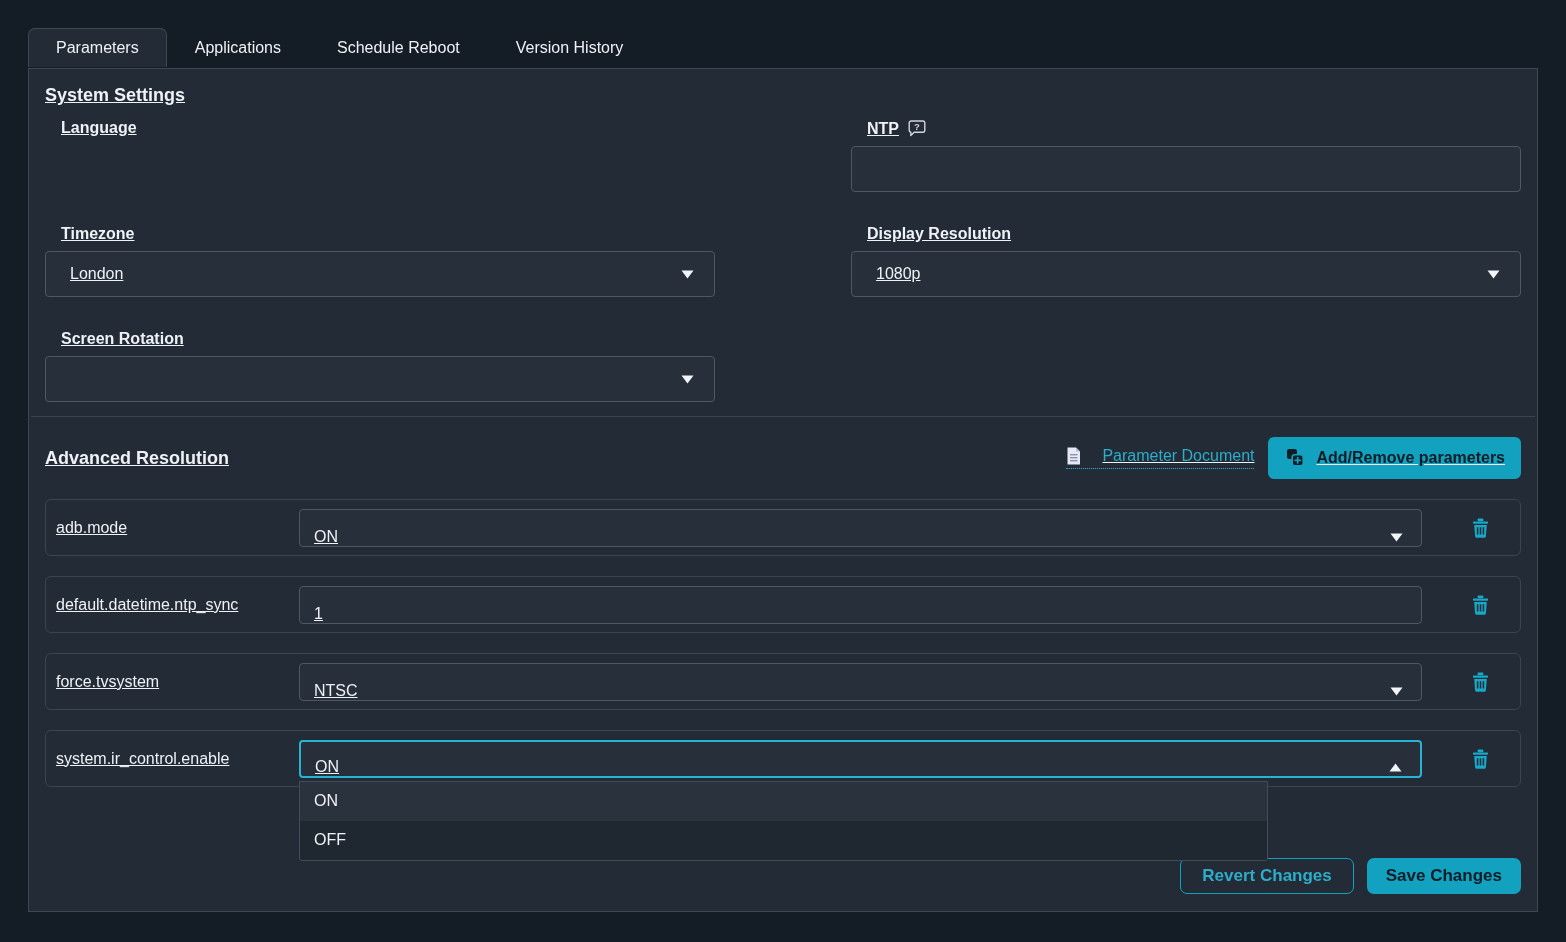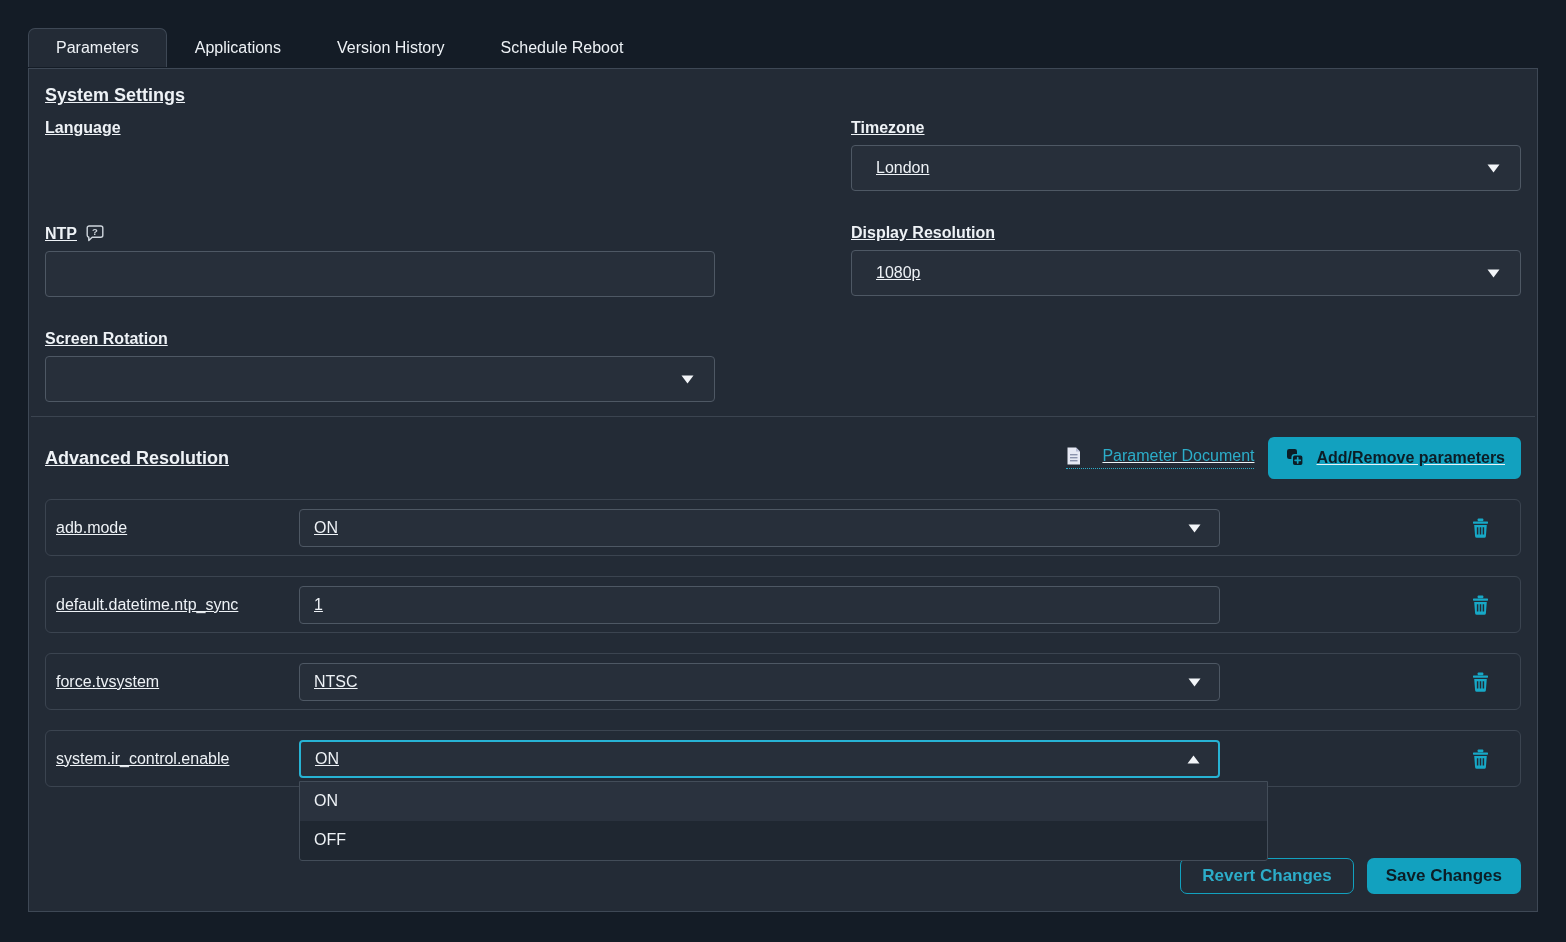--- a/index.html
+++ b/index.html
@@ -42,21 +42,21 @@
     background:var(--panel-bg);border:1px solid var(--panel-border);
     padding:16px;z-index:1;text-decoration:underline;
   }
   .section-title{font-size:18px;font-weight:700;margin-top:0;}
   .grid{
     display:grid;grid-template-columns:670px 670px;column-gap:136px;row-gap:20px;
     margin-top:0;
   }
   .field-label{
     display:flex;align-items:center;gap:8px;
-    font-size:16px;font-weight:700;margin:13px 0 8px;
+    font-size:16px;font-weight:700;margin:13px 16px 8px;
   }
   .control{
     height:46px;background:var(--ctrl-bg);border:1px solid var(--ctrl-border);
     border-radius:4px;display:flex;align-items:center;
     padding:0 20px 0 24px;font-size:16px;color:var(--text);width:100%;
   }
   .control .caret{margin-left:auto;flex:none;}
   input.control{padding-left:24px;}
   .divider{border:0;border-top:1px solid var(--row-border);margin:14px -14px 0;}
   
@@ -76,23 +76,23 @@
     font-family:inherit;
   }
   
   .param-row{
     height:57px;border:1px solid var(--row-border);border-radius:6px;
     display:flex;align-items:center;padding:0 14px 0 10px;margin-top:20px;
   }
   .param-row:first-of-type{margin-top:18px;}
   .param-name{width:243px;font-size:16px;flex:none;}
   .param-control{
-    width:921px;height:38px;background:var(--ctrl-bg);
+    width:1123px;height:38px;background:var(--ctrl-bg);
     border:1px solid var(--ctrl-border);border-radius:4px;
-    display:flex;align-items:center;padding:0 18px 0 14px;
+    display:flex;align-items:flex-end;padding:0 18px 0 14px;
     font-size:16px;color:var(--text);flex:none;position:relative;
   }
   .param-control input{
     background:transparent;border:none;color:var(--text);font-size:16px;
     width:100%;font-family:inherit;
   }
   .param-control.open{border:2px solid var(--teal-open);}
   .dropdown-menu{
     position:absolute;left:-2px;top:calc(100% + 5px);width:969px;
     background:var(--menu-bg);border:1px solid var(--menu-border);
@@ -121,61 +121,61 @@
     border-radius:7px;color:var(--dark-on-teal);font-size:17px;font-weight:600;
     cursor:pointer;font-family:inherit;
   }
 </style>
 </head>
 <body>
 
 <div class="tabbar">
   <div class="tab active">Parameters</div>
   <div class="tab">Applications</div>
+  <div class="tab">Schedule Reboot</div>
   <div class="tab">Version History</div>
-  <div class="tab">Schedule Reboot</div>
 </div>
 
 <div class="panel">
 
   <div class="section-title">System Settings</div>
 
   <div class="grid">
 
     <div>
       <div class="field-label">
         <span>Language</span>
       </div>
+    </div>
+
+    <div>
+      <div class="field-label">
+        <span>NTP</span>
+        <span style="display:inline-flex;">
+          <svg width="20" height="19" viewBox="0 0 20 19">
+            <path d="M4.2 2 h11.6 a2 2 0 0 1 2 2 v7.2 a2 2 0 0 1 -2 2 h-8.6 l-3.4 3.2 v-3.2 a2 2 0 0 1 -1.6 -2 v-7.2 a2 2 0 0 1 2 -2 z" fill="none" stroke="#cfd6dd" stroke-width="1.4" stroke-linejoin="round"></path>
+            <text x="10" y="11.4" font-size="9.5" fill="#cfd6dd" text-anchor="middle" font-family="Liberation Sans, sans-serif">?</text>
+          </svg>
+        </span>
+      </div>
+      <input class="control" type="text" value="" style="">
     </div>
 
     <div>
       <div class="field-label">
         <span>Timezone</span>
       </div>
       <div class="control">
         <span>London</span>
         <span class="caret">
           <svg width="13" height="9" viewBox="0 0 13 9">
               <polygon points="0.5,0.5 12.5,0.5 6.5,8.5" fill="#f2f5f8"></polygon>
             </svg>
         </span>
       </div>
-    </div>
-
-    <div>
-      <div class="field-label">
-        <span>NTP</span>
-        <span style="display:inline-flex;">
-          <svg width="20" height="19" viewBox="0 0 20 19">
-            <path d="M4.2 2 h11.6 a2 2 0 0 1 2 2 v7.2 a2 2 0 0 1 -2 2 h-8.6 l-3.4 3.2 v-3.2 a2 2 0 0 1 -1.6 -2 v-7.2 a2 2 0 0 1 2 -2 z" fill="none" stroke="#cfd6dd" stroke-width="1.4" stroke-linejoin="round"></path>
-            <text x="10" y="11.4" font-size="9.5" fill="#cfd6dd" text-anchor="middle" font-family="Liberation Sans, sans-serif">?</text>
-          </svg>
-        </span>
-      </div>
-      <input class="control" type="text" value="" style="">
     </div>
 
     <div>
       <div class="field-label">
         <span>Display Resolution</span>
       </div>
       <div class="control">
         <span>1080p</span>
         <span class="caret">
           <svg width="13" height="9" viewBox="0 0 13 9">

